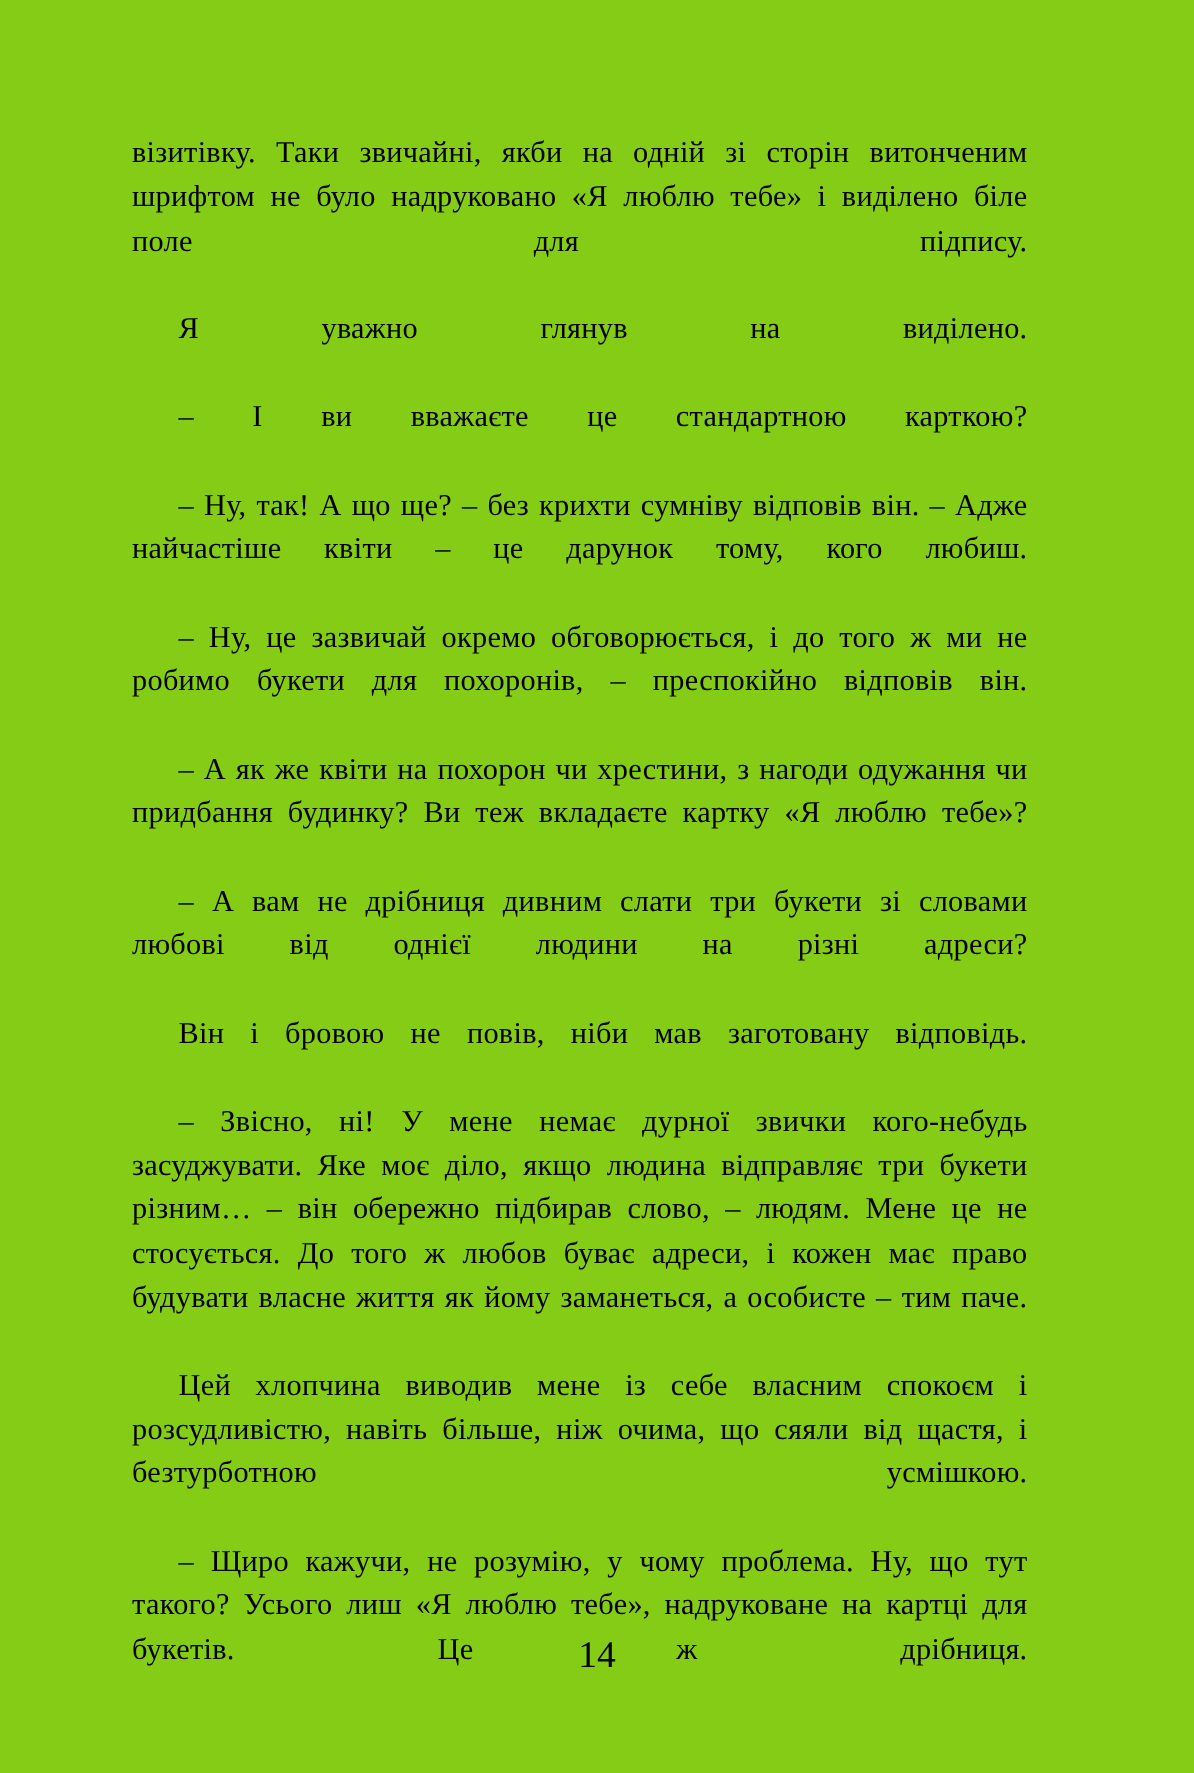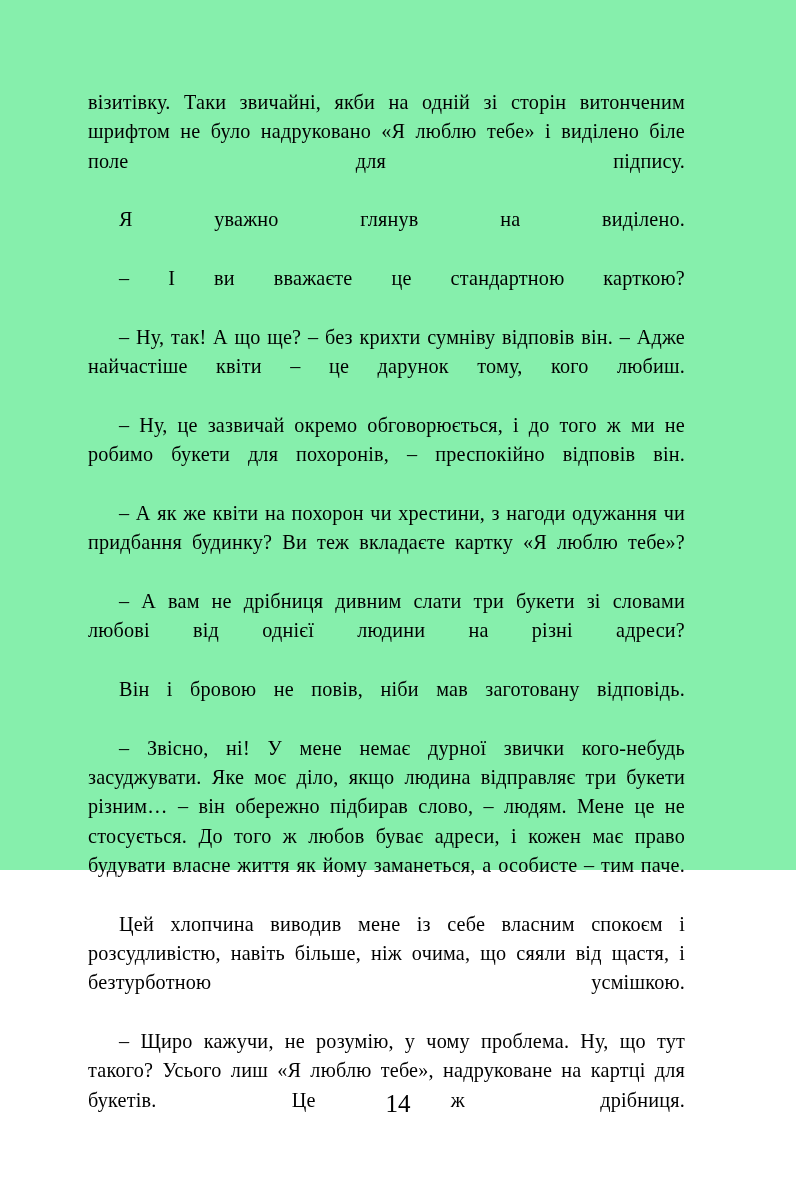--- a/index.html
+++ b/index.html
@@ -15,22 +15,22 @@
     font-family: "Liberation Serif", "DejaVu Serif", serif;
     color: #000000;
     overflow: hidden;
   }
 
   .page {
     position: absolute;
     left: 0;
     top: 0;
     width: 796px;
-    height: 870px;
-    background: #86efac;
+    height: 1182px;
+    background: #84cc16;
   }
 
   .text-block {
     position: absolute;
     left: 88px;
     top: 88px;
     width: 597px;
   }
 
   p.para {

